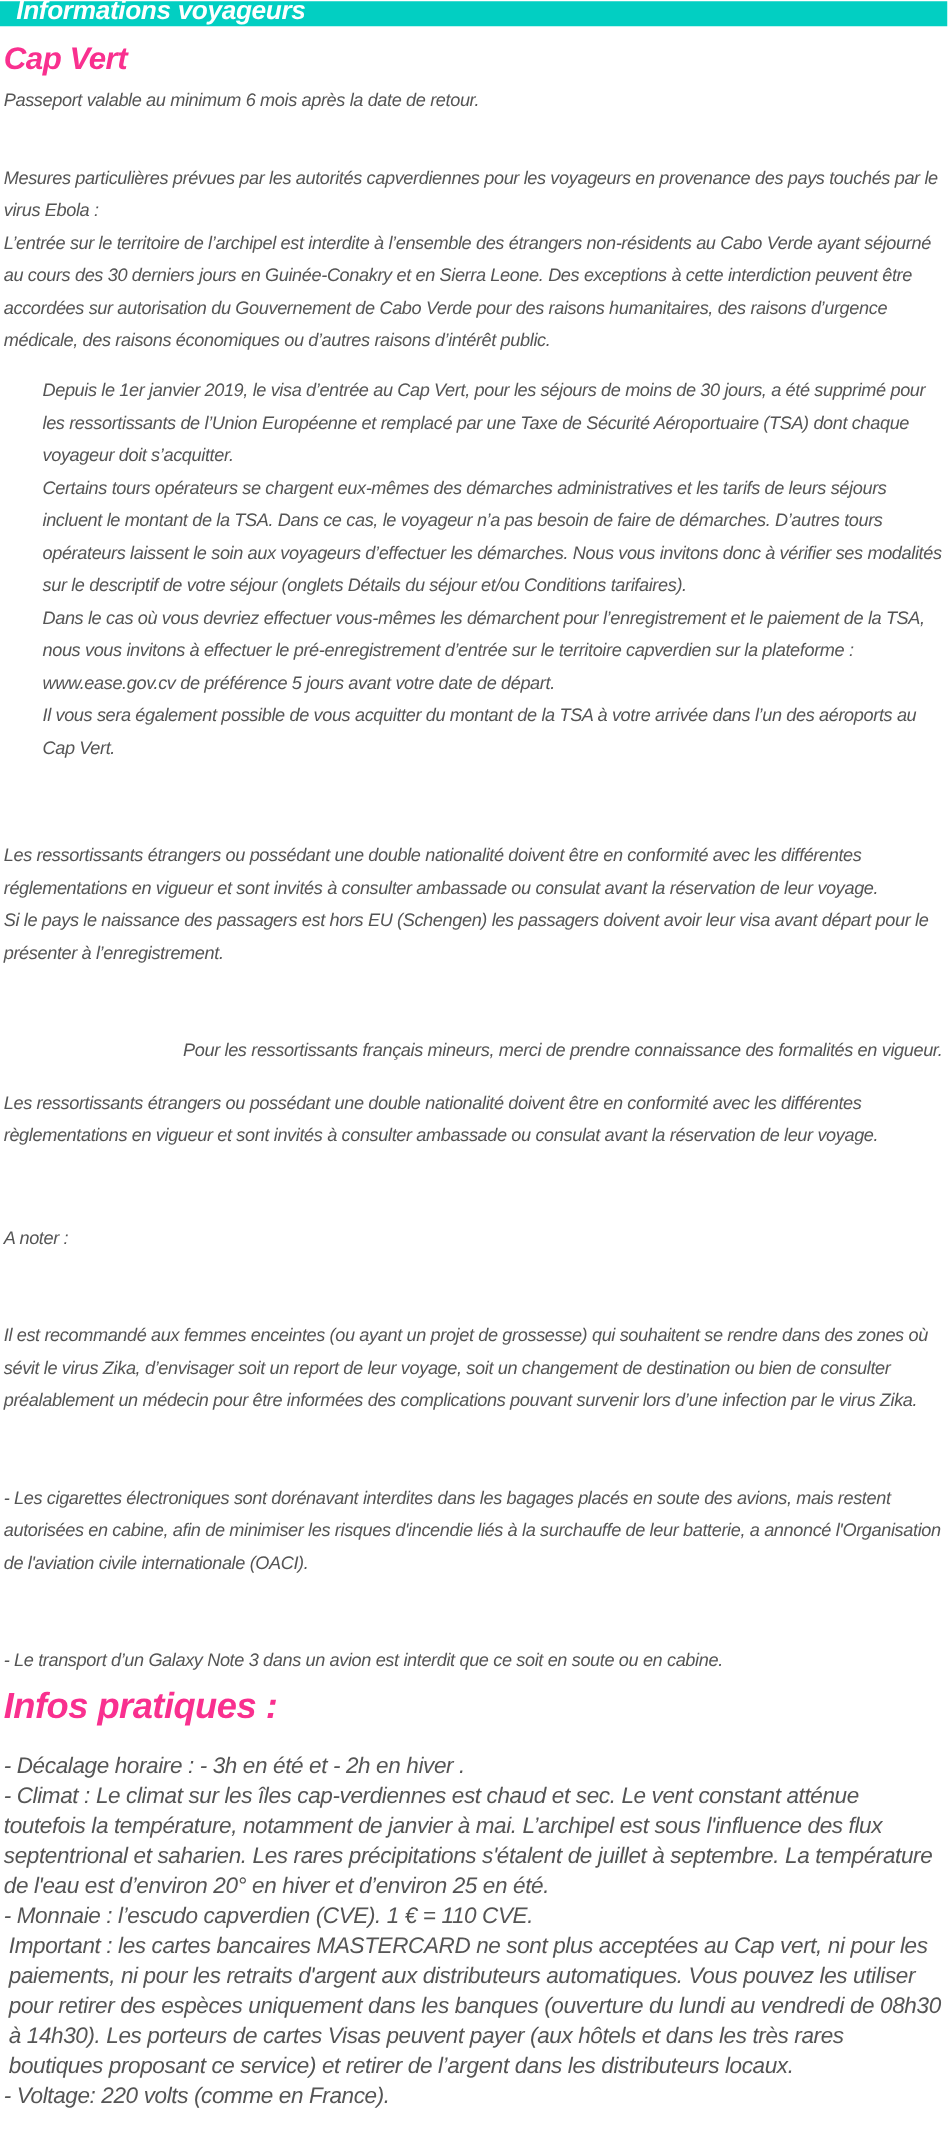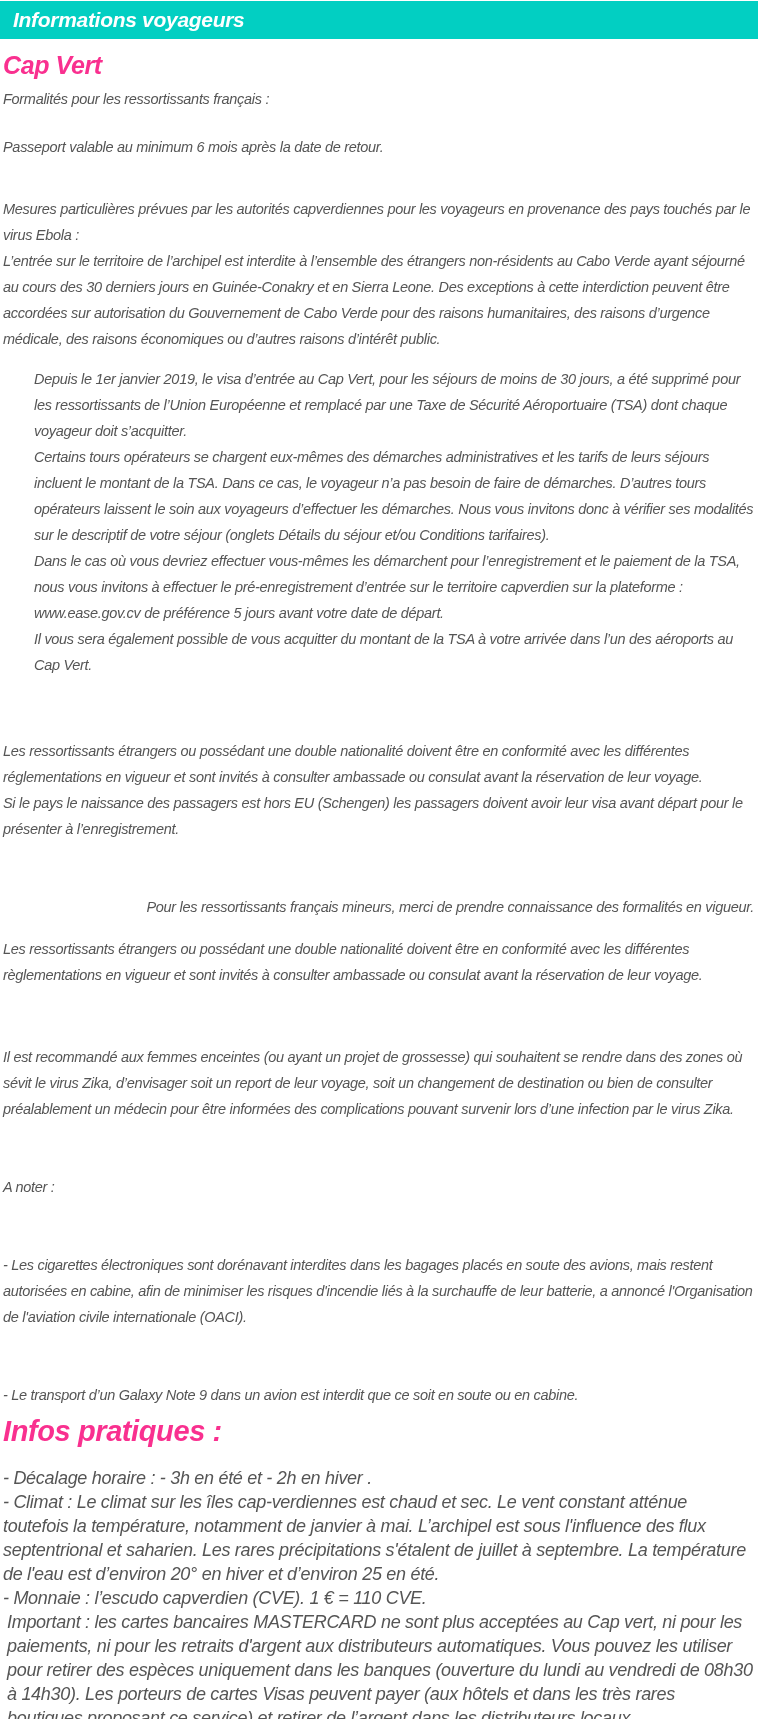--- a/index.html
+++ b/index.html
@@ -10,24 +10,24 @@
   }
   html,body{margin:0;padding:0;background:#ffffff;}
   body{
     width:758px;
     font-family:"Liberation Sans","DejaVu Sans",sans-serif;
     font-style:italic;
     color:var(--body-text,#555555);
   }
   .banner{
     margin-top:1px;
-    height:38px;
+    height:20px;
     background:var(--banner-bg,#02cfc2);
     display:flex;
-    align-items:center;
+    align-items:flex-end;
     padding-left:13px;
     box-sizing:border-box;
   }
   .banner-title{
     color:var(--banner-text,#ffffff);
     font-weight:bold;
     font-style:italic;
     font-size:21px;
     letter-spacing:-0.3px;
   }
@@ -74,36 +74,35 @@
 </head>
 <body>
 
 <header class="banner">
   <span class="banner-title">Informations voyageurs</span>
 </header>
 
 <main class="content">
   <h1 class="h-pink h1">Cap Vert</h1>
 
-  <p class="para mb22">Formalités pour les ressortissants français :</p>
   <p class="para mb36">Passeport valable au minimum 6 mois après la date de retour.</p>
   <p class="para">Mesures particulières prévues par les autorités capverdiennes pour les voyageurs en provenance des pays touchés par le virus Ebola :
 L’entrée sur le territoire de l’archipel est interdite à l’ensemble des étrangers non-résidents au Cabo Verde ayant séjourné au cours des 30 derniers jours en Guinée-Conakry et en Sierra Leone. Des exceptions à cette interdiction peuvent être accordées sur autorisation du Gouvernement de Cabo Verde pour des raisons humanitaires, des raisons d’urgence médicale, des raisons économiques ou d’autres raisons d’intérêt public.</p>
   <p class="para mb60">Depuis le 1er janvier 2019, le visa d’entrée au Cap Vert, pour les séjours de moins de 30 jours, a été supprimé pour les ressortissants de l’Union Européenne et remplacé par une Taxe de Sécurité Aéroportuaire (TSA) dont chaque voyageur doit s’acquitter.
 Certains tours opérateurs se chargent eux-mêmes des démarches administratives et les tarifs de leurs séjours incluent le montant de la TSA. Dans ce cas, le voyageur n’a pas besoin de faire de démarches. D’autres tours opérateurs laissent le soin aux voyageurs d’effectuer les démarches. Nous vous invitons donc à vérifier ses modalités sur le descriptif de votre séjour (onglets Détails du séjour et/ou Conditions tarifaires).
 Dans le cas où vous devriez effectuer vous-mêmes les démarchent pour l’enregistrement et le paiement de la TSA, nous vous invitons à effectuer le pré-enregistrement d’entrée sur le territoire capverdien sur la plateforme : www.ease.gov.cv de préférence 5 jours avant votre date de départ.
 Il vous sera également possible de vous acquitter du montant de la TSA à votre arrivée dans l’un des aéroports au Cap Vert.</p>
   <p class="para mb52">Les ressortissants étrangers ou possédant une double nationalité doivent être en conformité avec les différentes réglementations en vigueur et sont invités à consulter ambassade ou consulat avant la réservation de leur voyage.
 Si le pays le naissance des passagers est hors EU (Schengen) les passagers doivent avoir leur visa avant départ pour le présenter à l’enregistrement.</p>
   <p class="para mb16">Pour les ressortissants français mineurs, merci de prendre connaissance des formalités en vigueur.</p>
   <p class="para mb56">Les ressortissants étrangers ou possédant une double nationalité doivent être en conformité avec les différentes règlementations en vigueur et sont invités à consulter ambassade ou consulat avant la réservation de leur voyage.</p>
+  <p class="para mb52">A noter :</p>
   <p class="para mb52">Il est recommandé aux femmes enceintes (ou ayant un projet de grossesse) qui souhaitent se rendre dans des zones où sévit le virus Zika, d’envisager soit un report de leur voyage, soit un changement de destination ou bien de consulter préalablement un médecin pour être informées des complications pouvant survenir lors d’une infection par le virus Zika.</p>
-  <p class="para mb52">A noter :</p>
   <p class="para mb52">- Les cigarettes électroniques sont dorénavant interdites dans les bagages placés en soute des avions, mais restent autorisées en cabine, afin de minimiser les risques d'incendie liés à la surchauffe de leur batterie, a annoncé l'Organisation de l'aviation civile internationale (OACI).</p>
-  <p class="para mb8">- Le transport d’un Galaxy Note 9 dans un avion est interdit que ce soit en soute ou en cabine.</p>
+  <p class="para mb8">- Le transport d’un Galaxy Note 3 dans un avion est interdit que ce soit en soute ou en cabine.</p>
 
   <h2 class="h-pink h2">Infos pratiques :</h2>
 
   <div class="list">
     <div class="list-item">- Décalage horaire : - 3h en été et - 2h en hiver .</div>
     <div class="list-item">- Climat : Le climat sur les îles cap-verdiennes est chaud et sec. Le vent constant atténue toutefois la température, notamment de janvier à mai. L’archipel est sous l'influence des flux septentrional et saharien. Les rares précipitations s'étalent de juillet à septembre. La température de l'eau est d’environ 20° en hiver et d’environ 25 en été.</div>
     <div class="list-item">- Monnaie : l’escudo capverdien (CVE). 1 € = 110 CVE.</div>
     <div class="list-item indent"> Important : les cartes bancaires MASTERCARD ne sont plus acceptées au Cap vert, ni pour les paiements, ni pour les retraits d'argent aux distributeurs automatiques. Vous pouvez les utiliser pour retirer des espèces uniquement dans les banques (ouverture du lundi au vendredi de 08h30 à 14h30). Les porteurs de cartes Visas peuvent payer (aux hôtels et dans les très rares boutiques proposant ce service) et retirer de l’argent dans les distributeurs locaux.</div>
     <div class="list-item">- Voltage: 220 volts (comme en France).</div>
 

